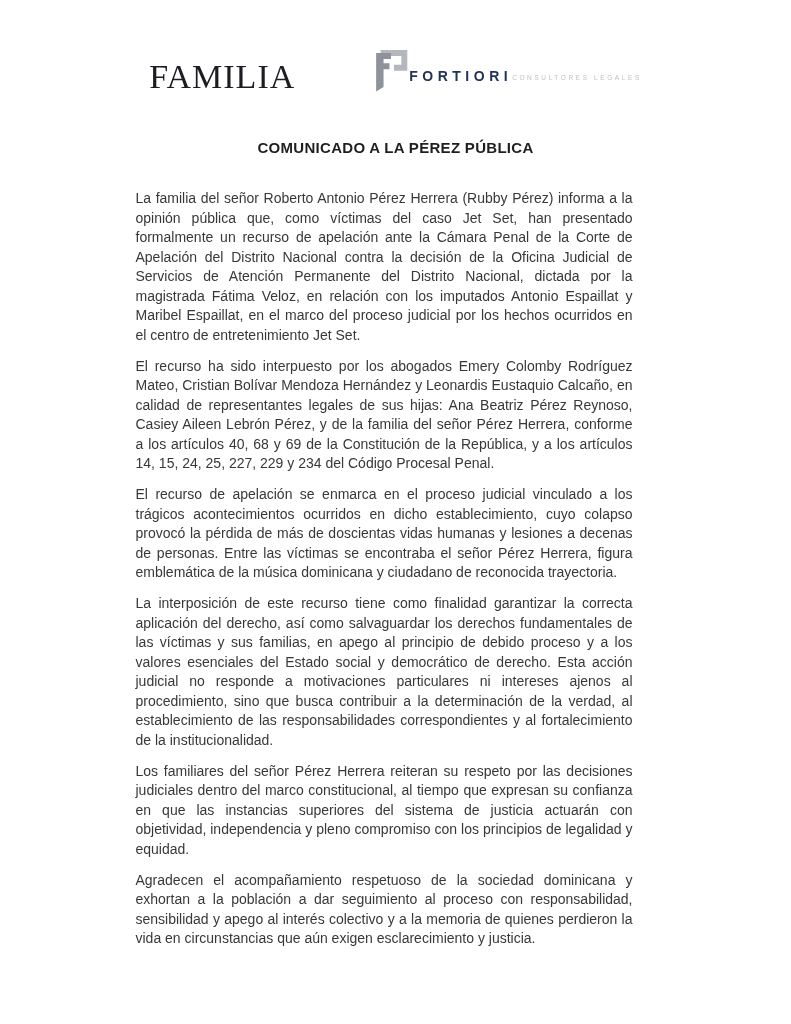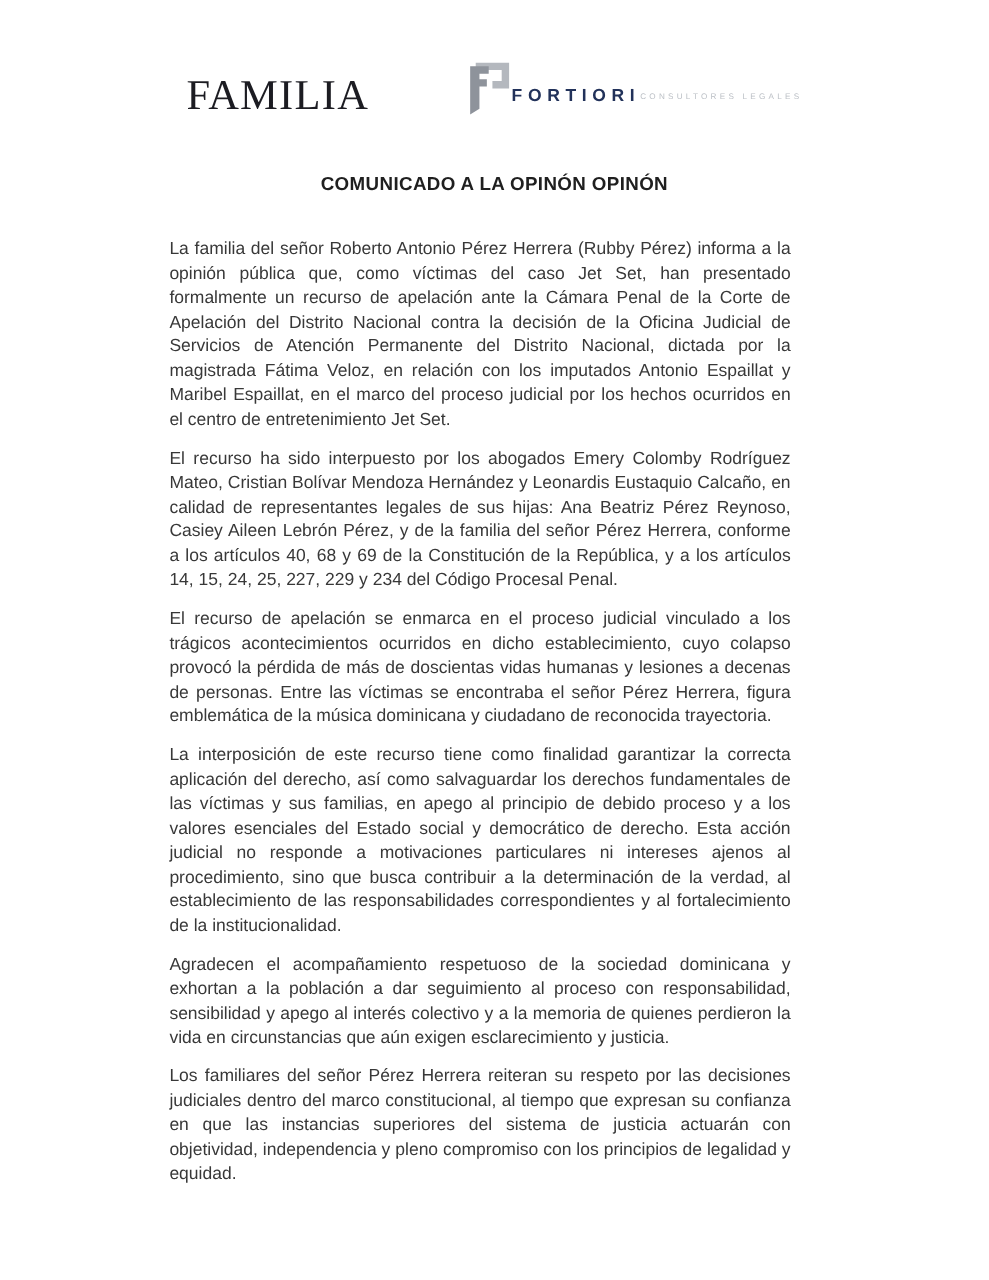--- a/index.html
+++ b/index.html
@@ -94,24 +94,24 @@
     <div class="fortiori-logo">
       <svg viewBox="0 0 56 62" xmlns="http://www.w3.org/2000/svg" aria-hidden="true">
         <path class="mono-light" d="M18 0 H54 V28 H36 V20 H46 V8 H18 Z"></path>
         <path class="mono-dark" d="M12 4 H32 V12 H22 V18 H30 V26 H22 V50 L12 56 Z"></path>
       </svg>
       <div class="fortiori-name">FORTIORI</div>
       <div class="fortiori-tagline">CONSULTORES LEGALES</div>
     </div>
   </header>
 
-  <h1 class="title">COMUNICADO A LA OPINÓN OPINÓN</h1>
+  <h1 class="title">COMUNICADO A LA PÉREZ PÚBLICA</h1>
 
   <main class="body">
     <p>La familia del señor Roberto Antonio Pérez Herrera (Rubby Pérez) informa a la opinión pública que, como víctimas del caso Jet Set, han presentado formalmente un recurso de apelación ante la Cámara Penal de la Corte de Apelación del Distrito Nacional contra la decisión de la Oficina Judicial de Servicios de Atención Permanente del Distrito Nacional, dictada por la magistrada Fátima Veloz, en relación con los imputados Antonio Espaillat y Maribel Espaillat, en el marco del proceso judicial por los hechos ocurridos en el centro de entretenimiento Jet Set.</p>
     <p>El recurso ha sido interpuesto por los abogados Emery Colomby Rodríguez Mateo, Cristian Bolívar Mendoza Hernández y Leonardis Eustaquio Calcaño, en calidad de representantes legales de sus hijas: Ana Beatriz Pérez Reynoso, Casiey Aileen Lebrón Pérez, y de la familia del señor Pérez Herrera, conforme a los artículos 40, 68 y 69 de la Constitución de la República, y a los artículos 14, 15, 24, 25, 227, 229 y 234 del Código Procesal Penal.</p>
     <p>El recurso de apelación se enmarca en el proceso judicial vinculado a los trágicos acontecimientos ocurridos en dicho establecimiento, cuyo colapso provocó la pérdida de más de doscientas vidas humanas y lesiones a decenas de personas. Entre las víctimas se encontraba el señor Pérez Herrera, figura emblemática de la música dominicana y ciudadano de reconocida trayectoria.</p>
     <p>La interposición de este recurso tiene como finalidad garantizar la correcta aplicación del derecho, así como salvaguardar los derechos fundamentales de las víctimas y sus familias, en apego al principio de debido proceso y a los valores esenciales del Estado social y democrático de derecho. Esta acción judicial no responde a motivaciones particulares ni intereses ajenos al procedimiento, sino que busca contribuir a la determinación de la verdad, al establecimiento de las responsabilidades correspondientes y al fortalecimiento de la institucionalidad.</p>
+    <p>Los familiares del señor Pérez Herrera reiteran su respeto por las decisiones judiciales dentro del marco constitucional, al tiempo que expresan su confianza en que las instancias superiores del sistema de justicia actuarán con objetividad, independencia y pleno compromiso con los principios de legalidad y equidad.</p>
     <p>Agradecen el acompañamiento respetuoso de la sociedad dominicana y exhortan a la población a dar seguimiento al proceso con responsabilidad, sensibilidad y apego al interés colectivo y a la memoria de quienes perdieron la vida en circunstancias que aún exigen esclarecimiento y justicia.</p>
-    <p>Los familiares del señor Pérez Herrera reiteran su respeto por las decisiones judiciales dentro del marco constitucional, al tiempo que expresan su confianza en que las instancias superiores del sistema de justicia actuarán con objetividad, independencia y pleno compromiso con los principios de legalidad y equidad.</p>
   </main>
 
 </div>
 
 </body></html>

